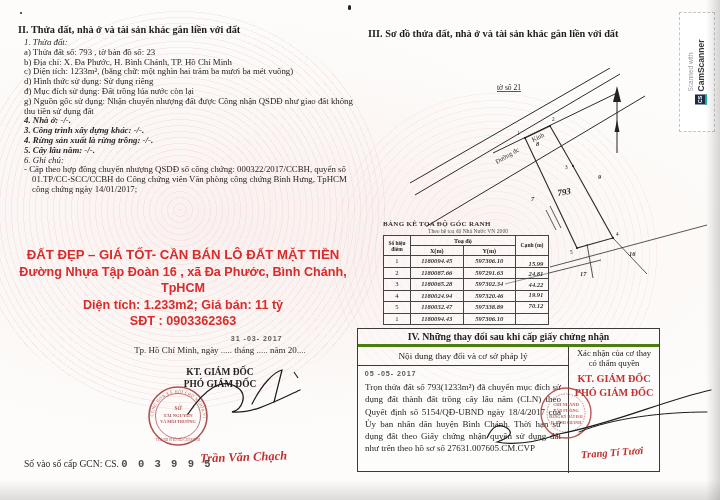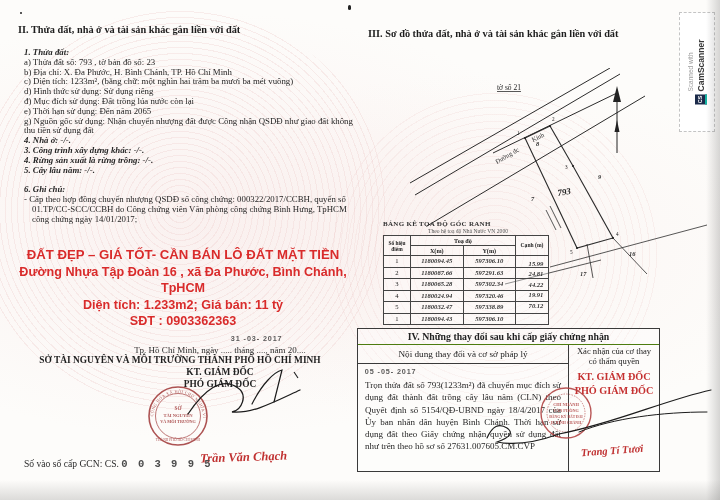--- a/index.html
+++ b/index.html
@@ -19,21 +19,21 @@
   .edge-bottom{position:absolute;left:0;bottom:0;width:100%;height:20px;
         background:linear-gradient(to bottom, rgba(0,0,0,0), rgba(120,120,118,.25));}
   .speck{position:absolute;background:#222;border-radius:2px;}
 
   .abs{position:absolute;}
 
   
   #left-page{position:absolute;left:10px;top:20px;width:340px;height:470px;}
   .sec-title{font-weight:bold;font-size:10.3px;color:#1d1d1d;}
   #left-flow{position:absolute;left:14px;top:18px;width:330px;font-size:8.8px;line-height:9.8px;color:#262626;}
-  .subhead{font-weight:bold;font-style:italic;margin-top:10px;}
+  .subhead{font-weight:normal;font-style:italic;margin-top:0;}
   .pline{white-space:normal;}
   .iline{font-style:italic;font-weight:bold;}
   .nline{padding-left:8px;text-indent:-8px;}
   #ad-block{position:absolute;left:8px;top:227px;width:330px;text-align:center;
             font-family:"Liberation Sans","DejaVu Sans",sans-serif;font-weight:bold;color:#d92b2b;
             font-size:12.6px;line-height:16.5px;}
   #ad-block .list-ad:first-child{font-size:13.2px;}
   .datestamp{font-family:"Liberation Sans","DejaVu Sans",sans-serif;font-weight:bold;
              font-size:8px;letter-spacing:1px;color:#3c3c3c;opacity:.85;transform:scaleX(.9);}
   #ldate{left:218px;top:314px;}
@@ -54,21 +54,21 @@
   #coord-sub{text-align:center;font-size:5.6px;color:#555;margin-bottom:1px;}
   table.coord{border-collapse:collapse;width:166px;table-layout:fixed;background:rgba(255,255,255,.35);}
   table.coord th,table.coord td{border:1px solid #444;font-size:6.6px;padding:0;text-align:center;
       height:10.5px;line-height:10.5px;overflow:hidden;}
   table.coord th{font-weight:bold;font-size:6.2px;height:9px;line-height:9px;}
   table.coord td.num{font-style:italic;font-weight:bold;color:#333;}
   #coord-edges{position:absolute;right:1px;top:38.5px;width:32px;text-align:center;}
   #coord-edges .edgeval{height:10.5px;line-height:10.5px;font-size:6.6px;font-style:italic;font-weight:bold;color:#333;}
   
   #s4-box{position:absolute;left:2px;top:308px;width:301px;height:142px;border:1px solid #3a3a3a;background:rgba(255,255,255,.25);}
-  #s4-title{border-bottom:1px solid #4d7c0f;text-align:center;font-weight:bold;font-size:9.8px;height:15px;line-height:15px;}
+  #s4-title{border-bottom:3px solid #4d7c0f;text-align:center;font-weight:bold;font-size:9.8px;height:15px;line-height:15px;}
   #s4-cols{display:flex;height:126px;}
   #s4-left{width:210px;border-right:1px solid #3a3a3a;position:relative;}
   #s4-left-h{border-bottom:1px solid #3a3a3a;text-align:center;font-size:9.2px;height:18px;line-height:18px;}
   #s4-right{flex:1;position:relative;}
   #s4-right-h{text-align:center;font-size:8.6px;line-height:9.6px;padding-top:2px;color:#222;}
   #s4-date{position:absolute;left:4px;top:22px;}
   #s4-body{position:absolute;left:7px;top:34px;width:196px;font-size:9px;line-height:12.3px;text-align:justify;color:#262626;}
   #s4-kt{position:absolute;left:0;top:26px;width:100%;text-align:center;font-weight:bold;font-size:10.2px;color:#c53131;}
   #s4-deputy{position:absolute;left:0;top:40px;width:100%;text-align:center;font-weight:bold;font-size:10.2px;color:#c53131;}
   #signer2{position:absolute;left:12px;top:100px;font-style:italic;font-weight:bold;font-size:10.5px;color:#bf2f2f;transform:rotate(-4deg);white-space:nowrap;}
@@ -100,21 +100,20 @@
     <div class="abs sec-title" style="left:8px;top:4px;">II. Thửa đất, nhà ở và tài sản khác gắn liền với đất</div>
 
     <div id="left-flow">
       <div class="subhead">1. Thửa đất:</div>
       <div>
           <div class="pline">a) Thửa đất số:    793        , tờ bản đồ số:        23</div>
           <div class="pline">b) Địa chỉ:  X. Đa Phước, H. Bình Chánh, TP. Hồ Chí Minh</div>
           <div class="pline">c) Diện tích:    1233m², (bằng chữ: một nghìn hai trăm ba mươi ba mét vuông)</div>
           <div class="pline">d) Hình thức sử dụng:   Sử dụng riêng</div>
           <div class="pline">đ) Mục đích sử dụng:  Đất trồng lúa nước còn lại</div>
-          <div class="pline">e) Thời hạn sử dụng:  Đến năm 2065</div>
           <div class="pline">g) Nguồn gốc sử dụng:  Nhận chuyển nhượng đất được Công nhận QSDĐ như giao đất không thu tiền sử dụng đất</div>
         </div>
       <div>
           <div class="iline">4. Nhà ở:  -/-.</div>
           <div class="iline">3. Công trình xây dựng khác: -/-.</div>
           <div class="iline">4. Rừng sản xuất là rừng trồng: -/-.</div>
           <div class="iline">5. Cây lâu năm:  -/-.</div>
         </div>
       <div class="subhead">6. Ghi chú:</div>
       <div>
@@ -124,21 +123,20 @@
 
     <div id="ad-block">
         <div class="list-ad">ĐẤT ĐẸP – GIÁ TỐT- CẦN BÁN LÔ ĐẤT MẶT TIỀN</div>
         <div class="list-ad">Đường Nhựa Tập Đoàn 16 , xã Đa Phước, Bình Chánh, TpHCM</div>
         <div class="list-ad">Diện tích: 1.233m2; Giá bán: 11 tỷ</div>
         <div class="list-ad">SĐT : 0903362363</div>
       </div>
 
     <div class="abs datestamp" id="ldate">31 -03- 2017</div>
     <div class="abs" id="place-date">Tp. Hồ Chí Minh, ngày ..... tháng ..... năm 20....</div>
-    <div class="abs" id="authority">SỞ TÀI NGUYÊN VÀ MÔI TRƯỜNG THÀNH PHỐ HỒ CHÍ MINH</div>
     <div class="abs" id="kt1">KT. GIÁM ĐỐC</div>
     <div class="abs" id="deputy1">PHÓ GIÁM ĐỐC</div>
 
     <svg class="abs stampsvg" style="left:136px;top:364px;" width="64" height="64" viewBox="0 0 64 64">
       <circle cx="32" cy="32" r="29" fill="none" stroke="#a23c3c" stroke-width="1.6"></circle>
       <circle cx="32" cy="32" r="22.5" fill="none" stroke="#a23c3c" stroke-width="0.8"></circle>
       <defs>
           <path id="arcTop" d="M 7,34 A 25,25 0 0 1 57,34" fill="none"></path>
         </defs>
       <text font-size="4.1" fill="#a23c3c" letter-spacing="0.4">

